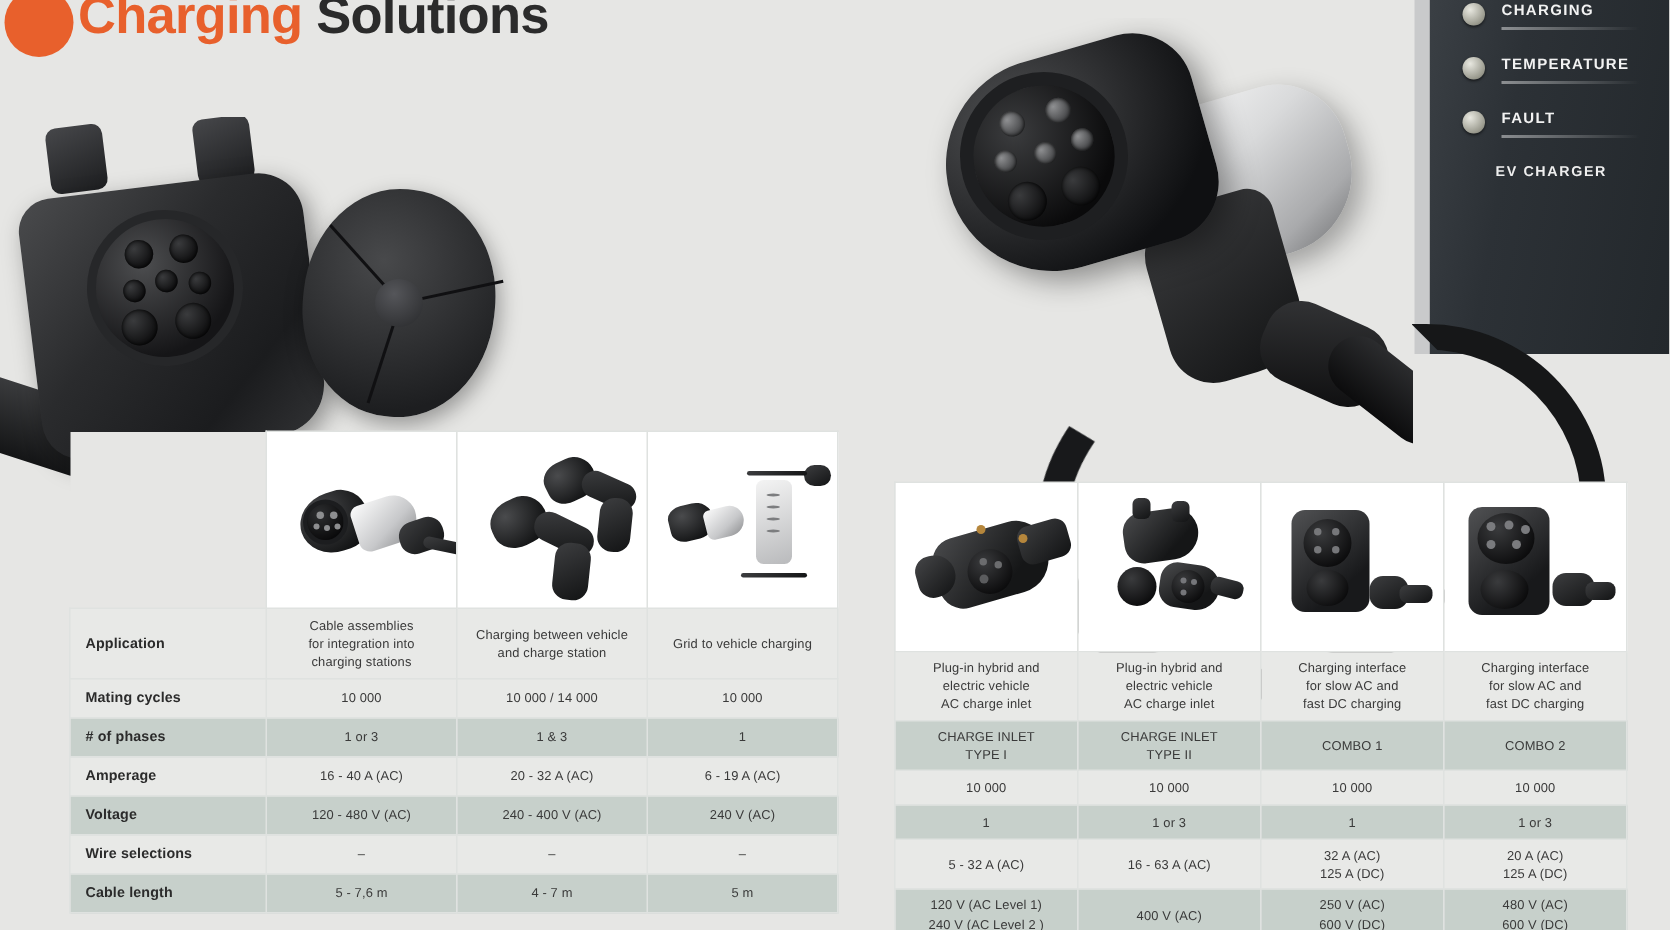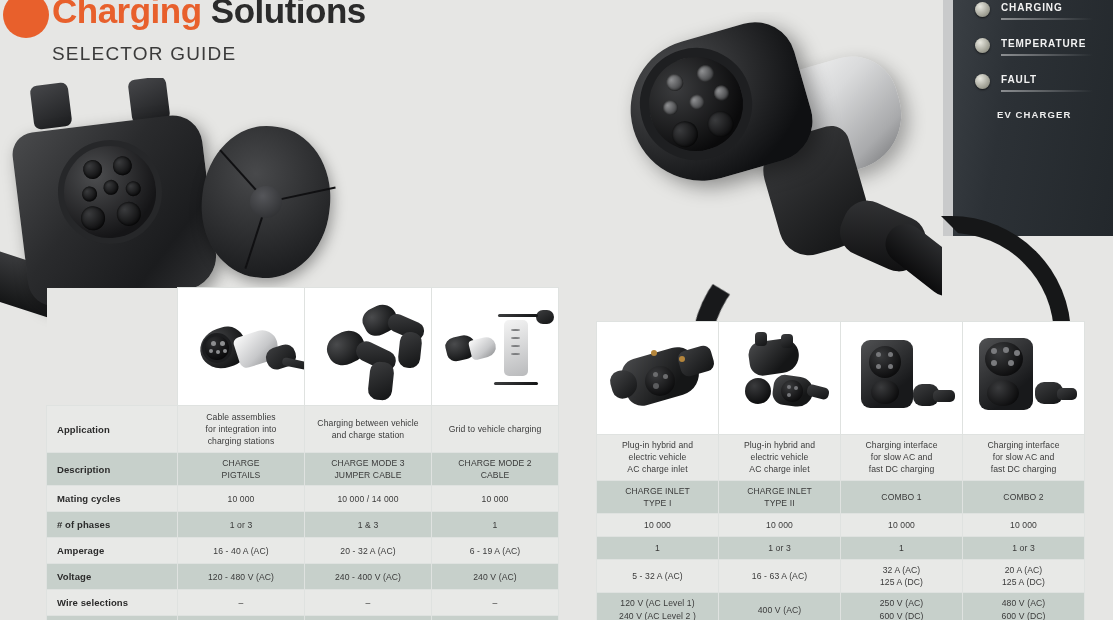--- a/index.html
+++ b/index.html
@@ -250,21 +250,20 @@
 </style>
 </head>
 <body>
 
 <div id="page">
 
   <div class="hdr-dot"></div>
   <div class="hdr-title">
     <span class="w1">Charging</span><span class="w2"> Solutions</span>
   </div>
-  <div class="selector-guide">SELECTOR GUIDE</div>
 
 
   <div class="photo" id="photo-left">
     <div class="inlet-cable"></div>
     <div class="inlet-tab" style="left:52px;top:6px;transform:rotate(-7deg);"></div>
     <div class="inlet-tab" style="left:150px;top:0px;transform:rotate(-7deg);"></div>
     <div class="inlet-body"></div>
     <div class="inlet-face">
       <div class="pin" style="width:19px;height:19px;left:22px;top:12px;"></div>
       <div class="pin" style="width:19px;height:19px;left:52px;top:12px;"></div>
@@ -370,29 +369,20 @@
 
       <tr class="r-light tall">
         <td class="rowlabel">Application</td>
         <td class="cellval" style="white-space:pre-line;">Cable assemblies
 for integration into
 charging stations</td>
         <td class="cellval" style="white-space:pre-line;">Charging between vehicle
 and charge station</td>
         <td class="cellval" style="white-space:pre-line;">Grid to vehicle charging</td>
       </tr>
-      <tr class="r-dark std" style="height:32px">
-        <td class="rowlabel">Description</td>
-        <td class="cellval" style="white-space:pre-line;">CHARGE
-PIGTAILS</td>
-        <td class="cellval" style="white-space:pre-line;">CHARGE MODE 3
-JUMPER CABLE</td>
-        <td class="cellval" style="white-space:pre-line;">CHARGE MODE 2
-CABLE</td>
-      </tr>
       <tr class="r-light std">
         <td class="rowlabel">Mating cycles</td>
         <td class="cellval">10 000</td>
         <td class="cellval">10 000 / 14 000</td>
         <td class="cellval">10 000</td>
       </tr>
       <tr class="r-dark std">
         <td class="rowlabel"># of phases</td>
         <td class="cellval">1 or 3</td>
         <td class="cellval">1 &amp; 3</td>

